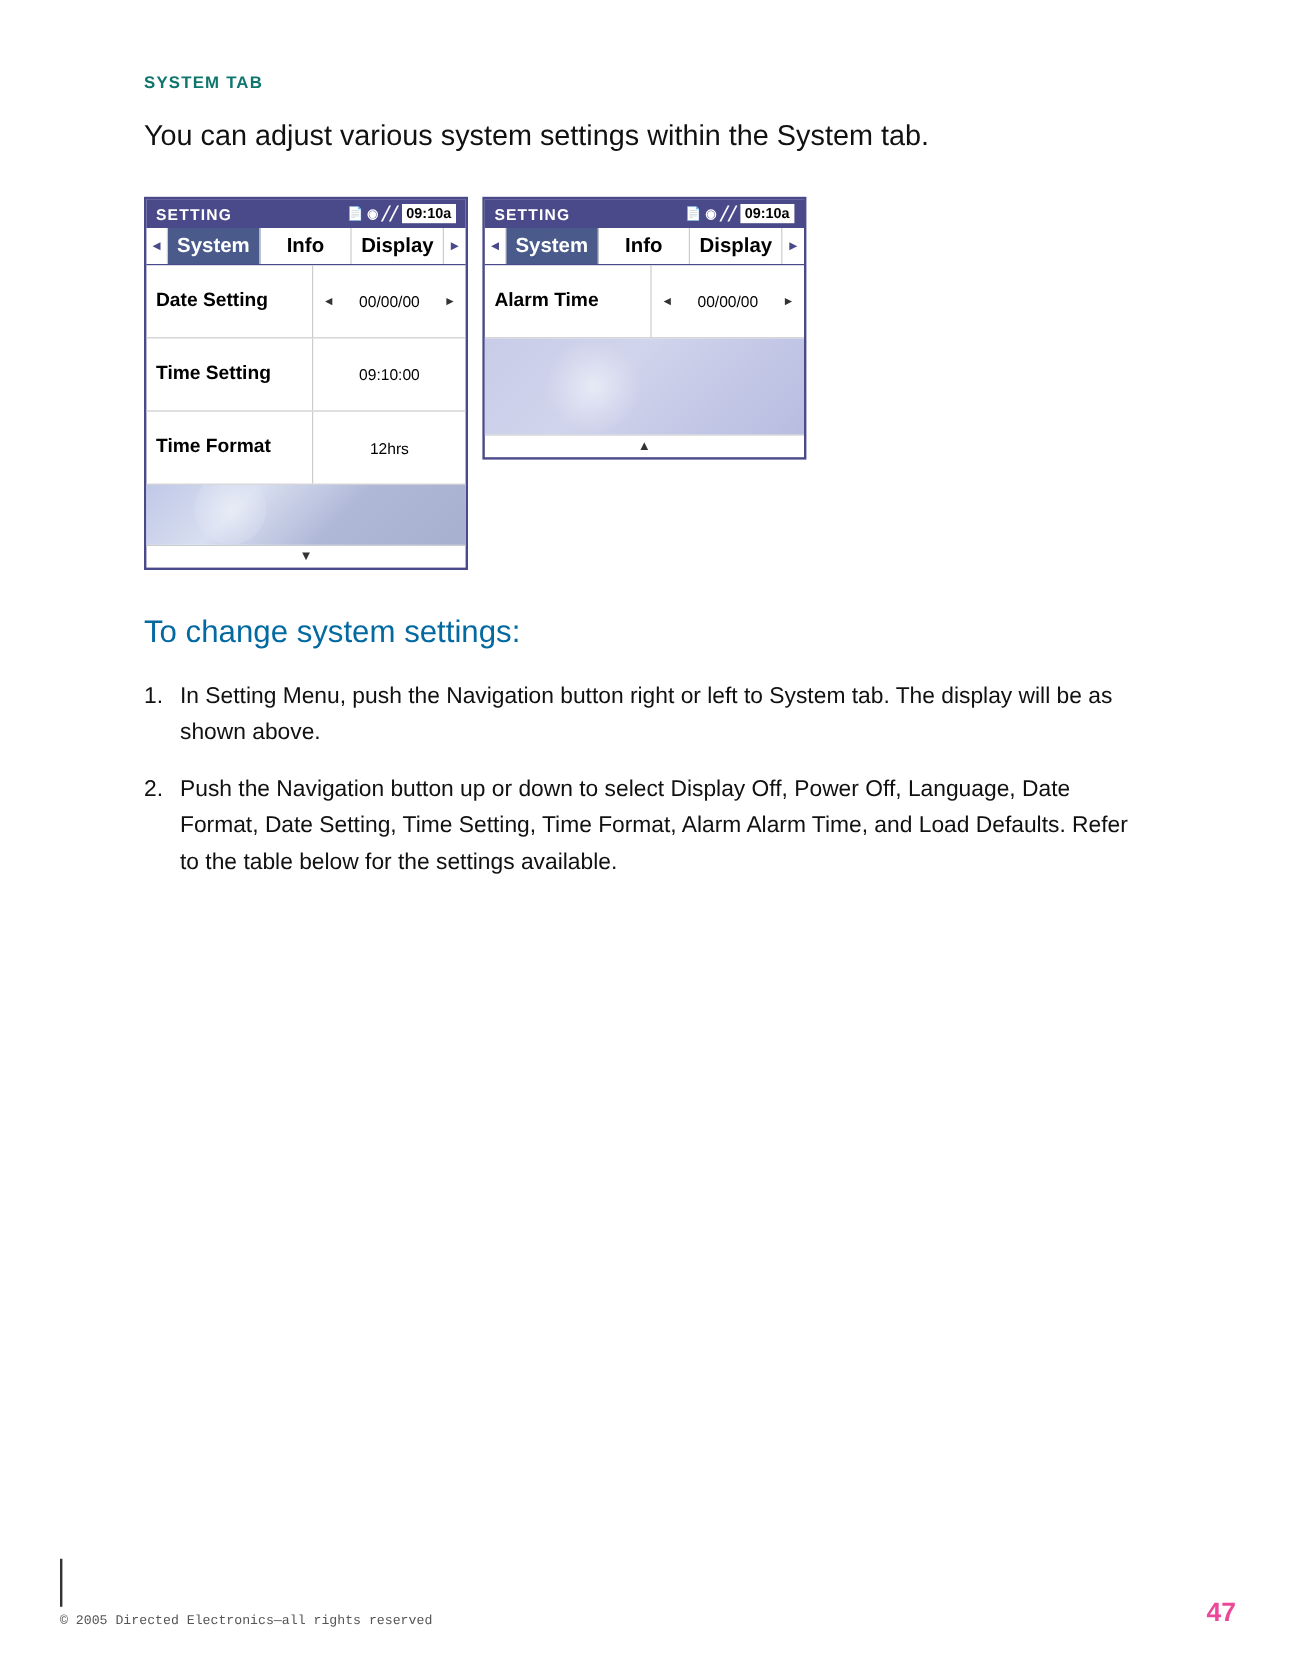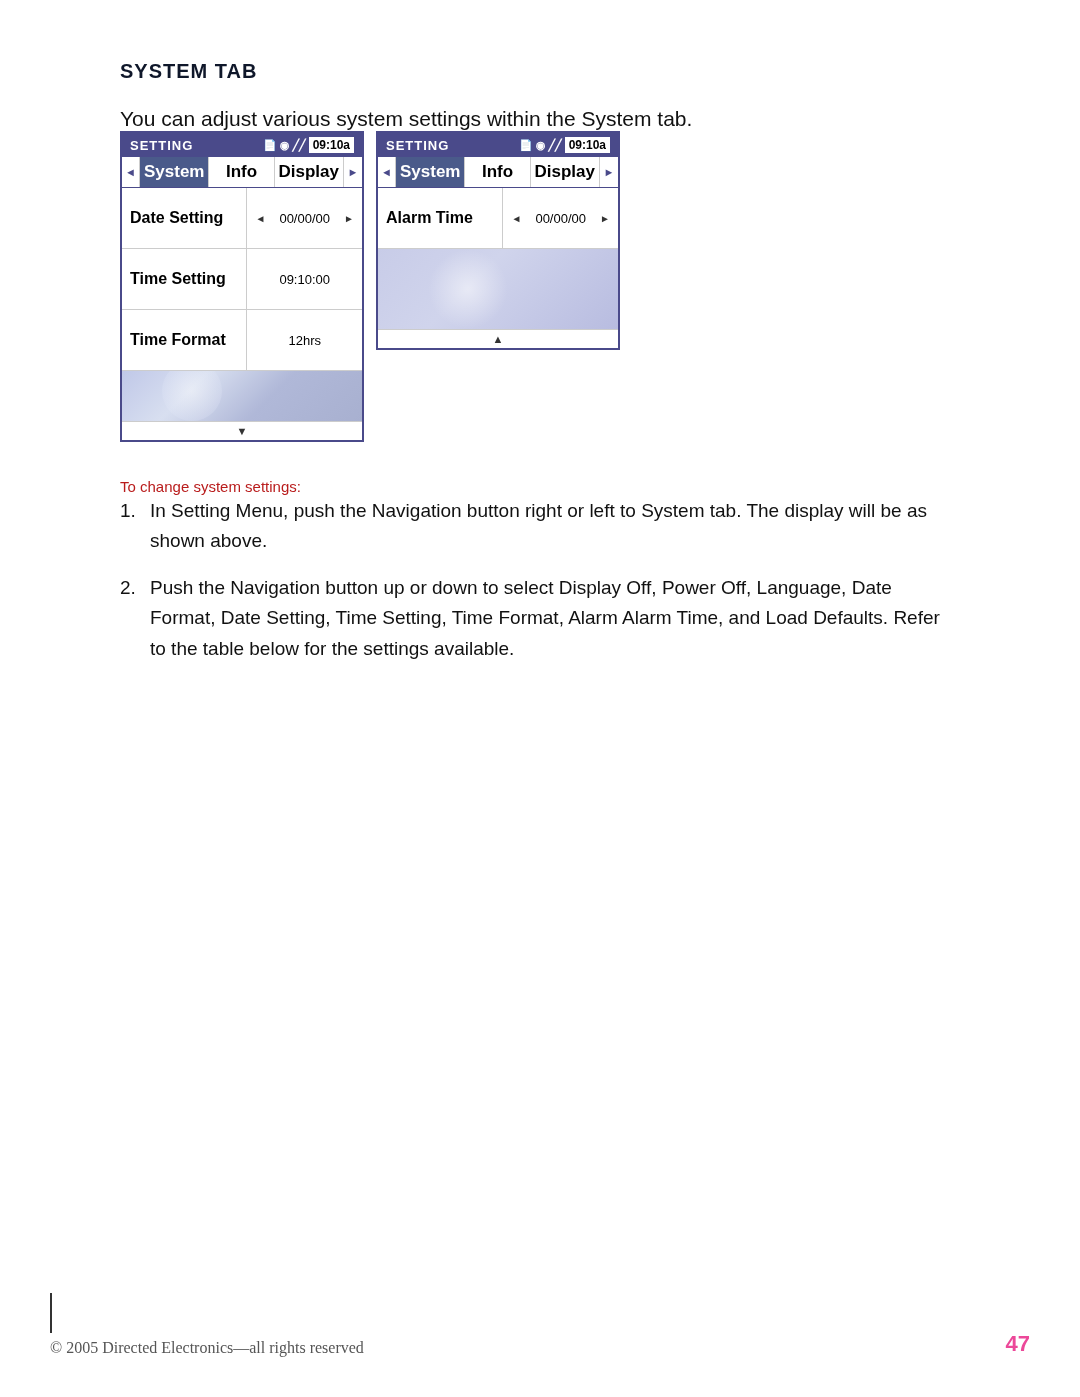--- a/index.html
+++ b/index.html
@@ -10,45 +10,46 @@
       min-height: 1397px;
       position: relative;
       padding: 60px 120px 60px 120px;
       color: #111;
     }
 
     
     .page-heading {
       font-family: Arial, Helvetica, sans-serif;
       font-weight: bold;
-      font-size: 20px;
+      font-size: 14px;
       letter-spacing: 1px;
       margin-bottom: 24px;
-      color: #0f172a;
+      color: #0f766e;
     }
 
     .intro-text {
-      font-size: 21px;
+      font-size: 24px;
+      margin-bottom: 36px;
       font-family: Arial, Helvetica, sans-serif;
       color: #111;
     }
 
     
     .screenshots-row {
       display: flex;
       flex-direction: row;
       gap: 12px;
       margin-bottom: 36px;
       align-items: flex-start;
     }
 
     
     .device-screen {
       border: 2px solid #4a4a8a;
-      width: 244px;
+      width: 270px;
       font-family: Arial, Helvetica, sans-serif;
       font-size: 13px;
       background: #fff;
     }
 
     .screen-header {
       background: #4a4a8a;
       color: #fff;
       display: flex;
       align-items: center;
@@ -209,24 +210,24 @@
       top: 0;
       left: 50px;
     }
 
     
     .body-section {
       margin-top: 10px;
     }
 
     .body-intro {
-      font-size: 15px;
-      font-family: Arial, Helvetica, sans-serif;
-      margin-bottom: 1px;
-      color: #b91c1c;
+      font-size: 26px;
+      font-family: Arial, Helvetica, sans-serif;
+      margin-bottom: 24px;
+      color: #0369a1;
     }
 
     .instructions-list {
       list-style: none;
       counter-reset: item;
       padding-left: 0;
     }
 
     .instructions-list li {
       display: flex;
@@ -265,22 +266,22 @@
     }
 
     .footer-line {
       width: 2px;
       height: 40px;
       background: #333;
       margin-bottom: 6px;
     }
 
     .footer-copyright {
-      font-size: 16px;
-      font-family: Liberation Serif, serif;
+      font-size: 11px;
+      font-family: Liberation Mono, monospace;
       color: #555;
     }
 
     .footer-page {
       font-size: 22px;
       font-family: Arial, Helvetica, sans-serif;
       font-weight: bold;
       color: #ec4899;
     }
   </style>

